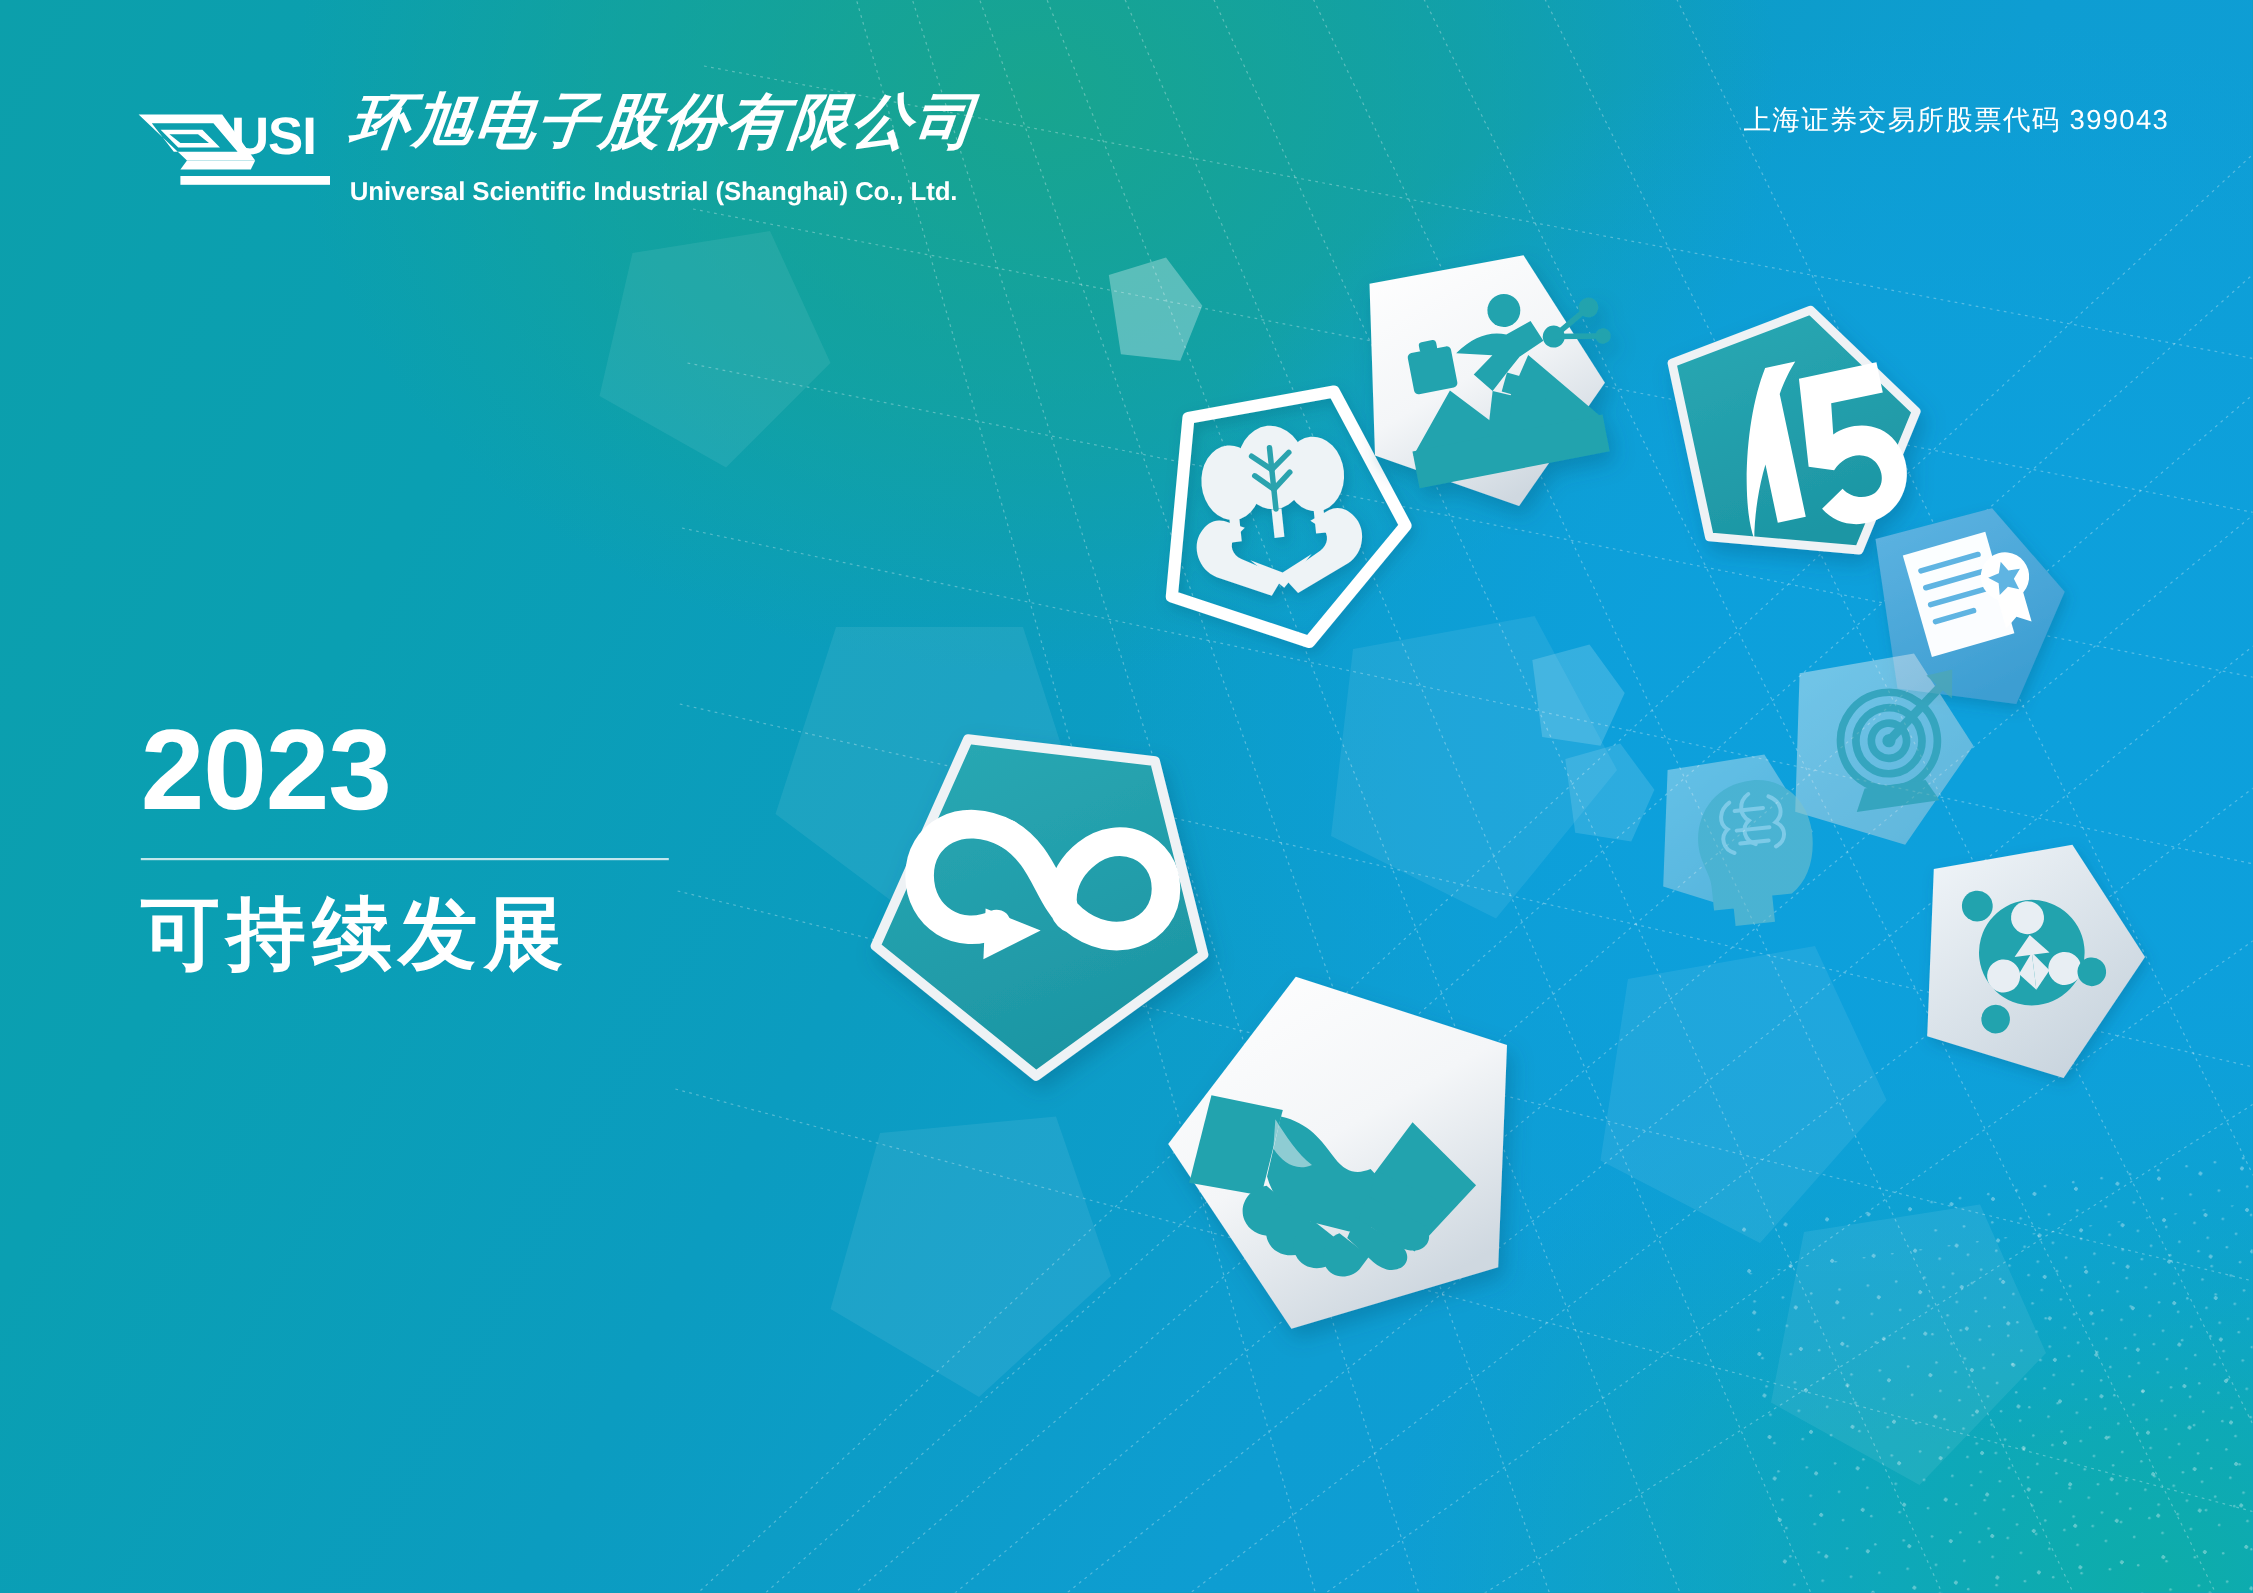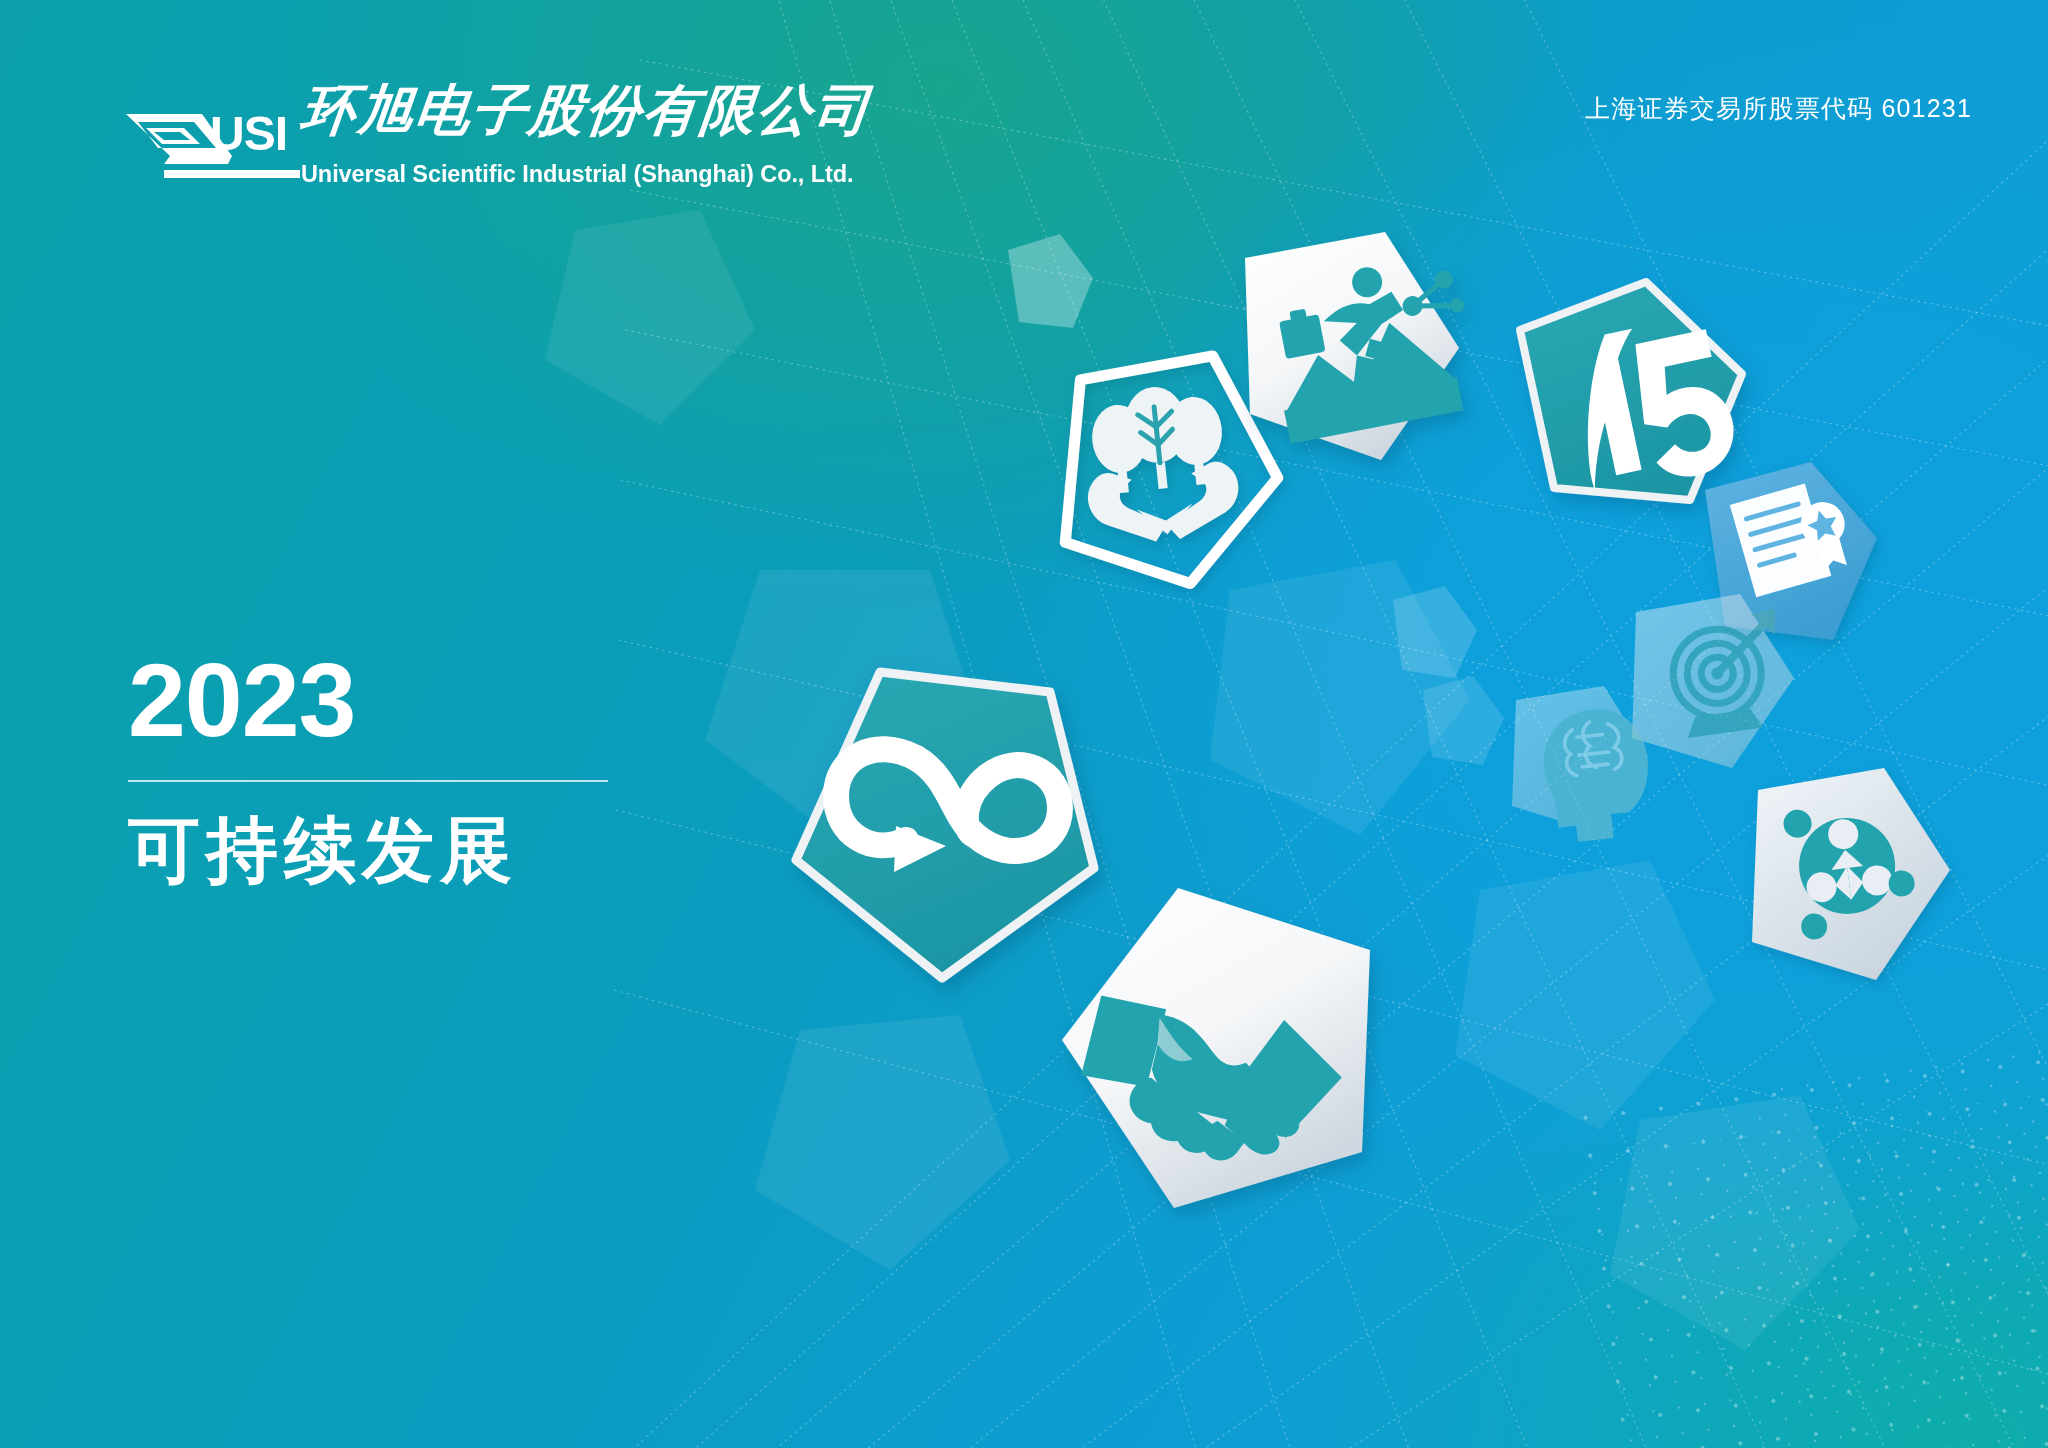--- a/index.html
+++ b/index.html
@@ -28,21 +28,21 @@
     width:520px; height:420px;
     background-image: radial-gradient(circle, rgba(255,255,255,0.40) 1.6px, rgba(255,255,255,0) 1.8px);
     background-size:38px 38px;
     transform:rotate(-7deg);
     opacity:0.85;
   }
 
   
   .logo-wrap {
     position:absolute; left:124px; top:82px;
-    display:flex; align-items:flex-end; gap:1px;
+    display:flex; align-items:center; gap:18px;
   }
   .logo-mark { width:176px; height:86px; flex:none; }
   .logo-text { display:flex; flex-direction:column; }
   .logo-cn {
     color:#ffffff;
     font-family:"Liberation Serif","DejaVu Serif",serif;
     font-size:55px; font-weight:700; font-style:italic;
     letter-spacing:2px; line-height:1.06;
     white-space:nowrap;
     transform:skewX(-6deg);
@@ -158,21 +158,21 @@
 
         <rect x="40" y="68" width="136" height="8"></rect>
       </g>
     </svg>
     <div class="logo-text">
       <div class="logo-cn">环旭电子股份有限公司</div>
       <div class="logo-en">Universal Scientific Industrial (Shanghai) Co., Ltd.</div>
     </div>
   </div>
 
-  <div class="stockcode">上海证券交易所股票代码 601231</div>
+  <div class="stockcode">上海证券交易所股票代码 399043</div>
 
   <div class="title-block">
     <div class="title-year">2023</div>
     <div class="title-rule"></div>
     <div class="title-main">可持续发展</div>
   </div>
 
   <svg class="pent" style="left:0;top:0;" width="2048" height="1448" viewBox="0 0 2048 1448">
     <defs>
       <linearGradient id="whiteShade" x1="0" y1="0" x2="0.55" y2="1">

